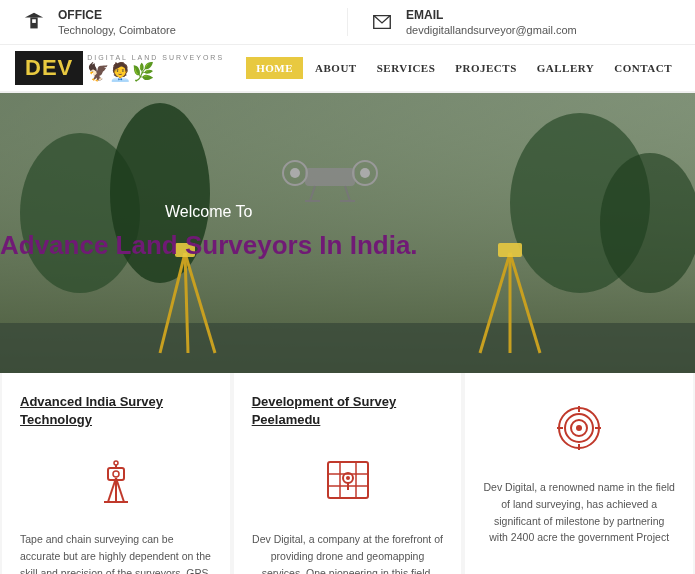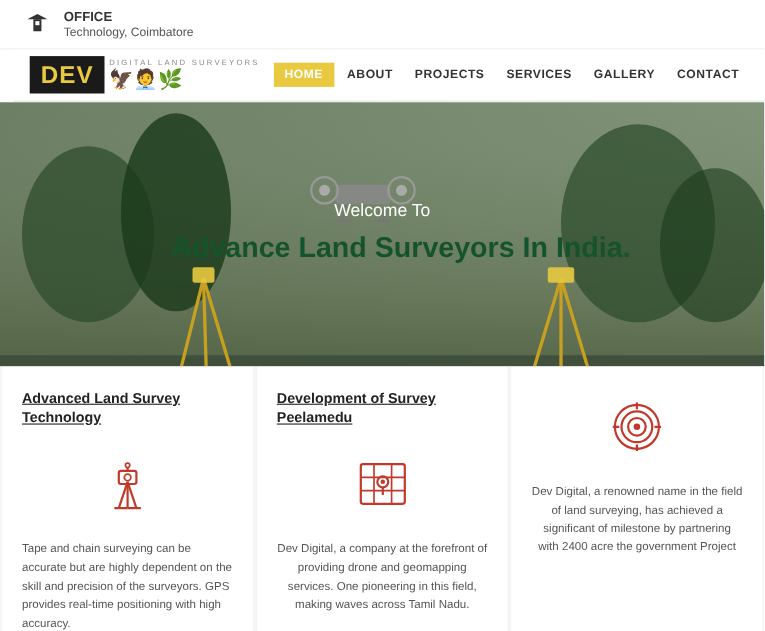--- a/index.html
+++ b/index.html
@@ -38,21 +38,20 @@
     }
     .top-bar-text .value { color: #555; }
 
     
     .navbar {
       display: flex;
       align-items: center;
       background: #fff;
       padding: 6px 15px;
       border-bottom: 2px solid #f0f0f0;
-      margin-left: 12px;
     }
     .logo {
       display: flex;
       align-items: center;
       margin-right: auto;
     }
     .logo-box {
       background: #1a1a1a;
       color: #e8c940;
       font-weight: 900;
@@ -69,46 +68,45 @@
     .logo-text .line1 {
       font-size: 7px;
       color: #888;
       letter-spacing: 2px;
       text-transform: uppercase;
     }
     .logo-silhouettes {
       font-size: 18px;
       color: #1a1a1a;
     }
-    .nav-links { display: flex; align-items: flex-start; gap: 4px; }
+    .nav-links { display: flex; align-items: flex-start; gap: 4px; font-family: Liberation Serif, serif; }
     .nav-link {
       font-size: 11px;
       font-weight: 600;
       text-transform: uppercase;
       padding: 5px 8px;
       color: #333;
       cursor: pointer;
       text-decoration: none;
       letter-spacing: 0.5px;
     }
     .nav-link.active {
       background: #e8c940;
       color: #fff;
       padding: 5px 10px;
     }
 
     
     .hero {
       position: relative;
       width: 100%;
-      height: 240px;
+      height: 280px;
       overflow: hidden;
       display: flex;
       align-items: center;
-      justify-content: center;
     }
     .hero-bg {
       position: absolute;
       inset: 0;
       background: linear-gradient(135deg, #2a3a2a 0%, #3a4a3a 30%, #4a5a4a 60%, #5a6a5a 100%);
       z-index: 0;
     }
     .hero-content {
       position: relative;
       z-index: 2;
@@ -117,23 +115,22 @@
     }
     .hero-subtitle {
       font-size: 16px;
       font-weight: 400;
       margin-bottom: 8px;
       color: #fff;
     }
     .hero-title {
       font-size: 26px;
       font-weight: 700;
-      color: #14532d;
+      color: #701a75;
       line-height: 1.3;
-      margin-left: 34px;
     }
 
     
     .cards-section {
       display: flex;
       background: #f5f5f5;
       padding: 0;
     }
     .card {
       flex: 1;
@@ -188,35 +185,47 @@
         <polygon points="22,7 2,7 12,2" fill="#333" stroke="none"></polygon>
         <rect x="8" y="7" width="8" height="12" fill="#333" stroke="none"></rect>
         <rect x="10" y="9" width="4" height="4" fill="#fff" stroke="none"></rect>
       </svg>
     </div>
     <div class="top-bar-text">
       <span class="label">OFFICE</span>
       <span class="value">Technology, Coimbatore</span>
     </div>
   </div>
+  <div class="top-bar-item">
+    <div class="top-bar-icon">
+      <svg viewBox="0 0 24 24" width="22" height="22" fill="none" stroke="#333" stroke-width="1.5">
+        <path d="M3 5h18v14H3z" stroke="#333" stroke-width="1.5" fill="none"></path>
+        <path d="M3 5l9 8 9-8" stroke="#333" stroke-width="1.5" fill="none"></path>
+      </svg>
+    </div>
+    <div class="top-bar-text">
+      <span class="label">EMAIL</span>
+      <span class="value">devdigitallandsurveyor@gmail.com</span>
+    </div>
+  </div>
 </div>
 
 <nav class="navbar">
   <div class="logo">
     <div class="logo-box">DEV</div>
     <div class="logo-text">
       <span class="line1">DIGITAL LAND SURVEYORS</span>
       <span class="logo-silhouettes">🦅🧑‍💼🌿</span>
     </div>
   </div>
   <div class="nav-links">
     <a class="nav-link active">HOME</a>
     <a class="nav-link">ABOUT</a>
+    <a class="nav-link">SERVICES</a>
     <a class="nav-link">PROJECTS</a>
-    <a class="nav-link">SERVICES</a>
     <a class="nav-link">GALLERY</a>
     <a class="nav-link">CONTACT</a>
   </div>
 </nav>
 
 <div class="hero">
   <div class="hero-bg"></div>
 
   <div class="hero-scene">
     <svg viewBox="0 0 695 280" width="695" height="280" xmlns="http://www.w3.org/2000/svg">
@@ -260,21 +269,21 @@
   </div>
   <div class="hero-content">
     <p class="hero-subtitle">Welcome To</p>
     <h1 class="hero-title">Advance Land Surveyors In India.</h1>
   </div>
 </div>
 
 <div class="cards-section">
 
   <div class="card">
-    <div class="card-title">Advanced Land Survey Technology</div>
+    <div class="card-title">Advanced India Survey Technology</div>
     <div class="card-icon">
       <svg viewBox="0 0 60 60" width="60" height="60" fill="none" xmlns="http://www.w3.org/2000/svg">
 
         <line x1="30" y1="52" x2="18" y2="52" stroke="#c0392b" stroke-width="2"></line>
         <line x1="30" y1="52" x2="42" y2="52" stroke="#c0392b" stroke-width="2"></line>
         <line x1="22" y1="52" x2="30" y2="28" stroke="#c0392b" stroke-width="2"></line>
         <line x1="38" y1="52" x2="30" y2="28" stroke="#c0392b" stroke-width="2"></line>
         <line x1="30" y1="52" x2="30" y2="28" stroke="#c0392b" stroke-width="2"></line>
         <rect x="22" y="18" width="16" height="12" rx="2" stroke="#c0392b" stroke-width="2" fill="none"></rect>
         <circle cx="30" cy="24" r="3" stroke="#c0392b" stroke-width="1.5" fill="none"></circle>

